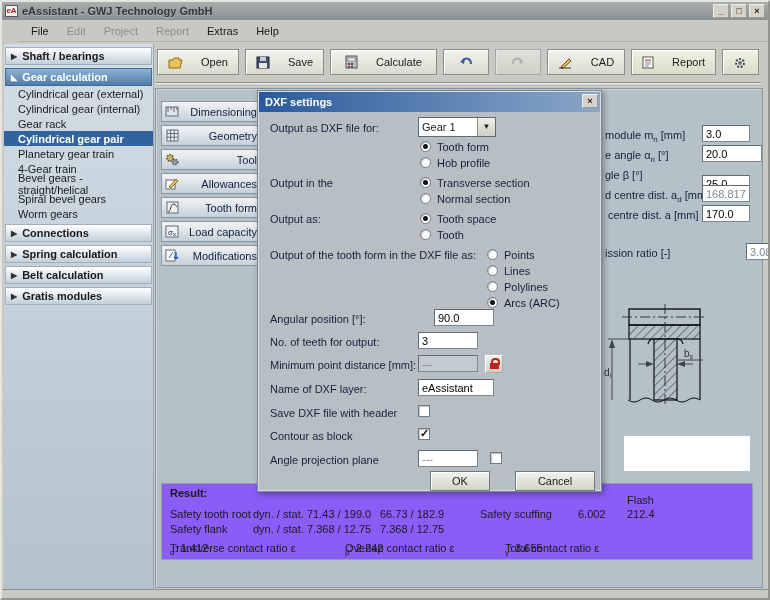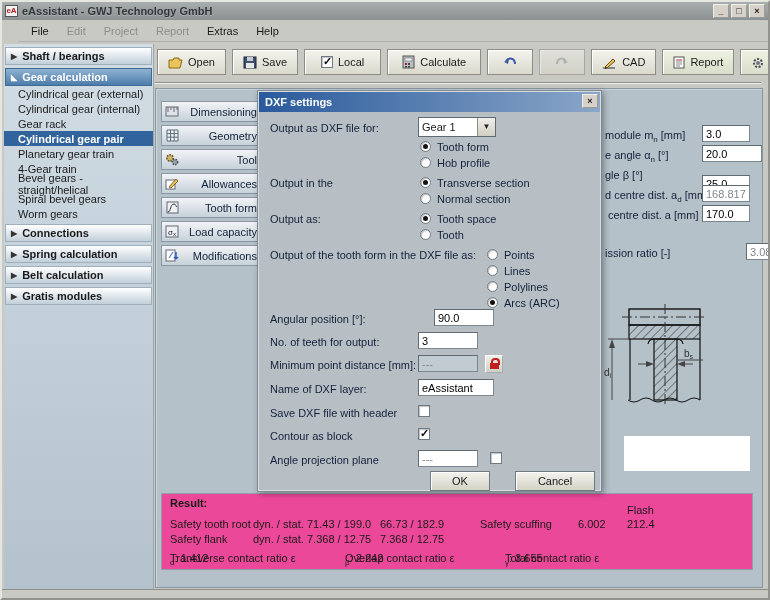--- a/index.html
+++ b/index.html
@@ -21,21 +21,21 @@
 
   
   .menubar { position:absolute; left:16px; top:18px; right:0; height:22px; background:#c9c9c3;
              display:flex; align-items:center; padding-left:4px; border-bottom:1px solid #b2b2ac; }
   .menuitem { padding:3px 9px; }
   .menuitem.disabled { color:#8e8e88; }
 
   
   .toolbar { position:absolute; left:153px; top:42px; width:612px; height:42px; }
   .toolrow { position:absolute; left:2px; top:5px; display:flex; gap:6px; align-items:center; }
-  .tbtn { height:26px; display:flex; align-items:center; gap:5px; padding:0 10px;
+  .tbtn { height:26px; display:flex; align-items:center; gap:18px; padding:0 10px;
           background:linear-gradient(#f4f4ee,#d9d9cd); border:1px solid #8d8d85;
           box-shadow:inset 1px 1px 0 #fff; white-space:nowrap; }
   .tbtn.green { background:linear-gradient(#eef2e2,#d8decb); }
   .tbtn.small { padding:0 14px; }
   .tbtn.dis { opacity:.55; }
   .toolsep1 { position:absolute; left:0; top:38px; width:606px; border-top:1px solid #8f8f89; border-bottom:1px solid #f0f0ea; }
   .lchk { display:flex; align-items:center; gap:5px; padding:0 6px; }
 
   
   .sidebar { position:absolute; left:2px; top:42px; width:150px; height:545px;
@@ -61,22 +61,22 @@
   .flabel { position:absolute; white-space:nowrap; color:#14213a; }
   .tin { position:absolute; height:17px; border:1px solid #7d8790; border-top-color:#5f6a73; border-left-color:#5f6a73;
          background:#fff; font-family:"Liberation Sans",sans-serif; font-size:11px; padding:0 3px; }
   .tin.gray { color:#7e888f; }
   .tin.dis { background:#c2cbd1; color:#7e888f; }
   sub { font-size:8px; }
 
   .whitebox { position:absolute; background:#fff; }
 
   
-  .results { position:absolute; left:5px; top:404px; width:592px; height:77px;
-             background:#ec4899; border:1px solid #8fa0ac; }
+  .results { position:absolute; left:5px; top:394px; width:592px; height:77px;
+             background:#8b5cf6; border:1px solid #8fa0ac; }
   .results span { position:absolute; white-space:nowrap; }
 
   
   .dialog { position:absolute; left:255px; top:88px; width:345px; height:402px;
             background:#b7bfc5; border:1px solid #7e8992; outline:1px solid #d7dde1; outline-offset:-2px;
             box-shadow:2px 2px 6px rgba(0,0,0,.35); }
   .dtitle { position:absolute; left:1px; top:1px; right:1px; height:20px;
             background:linear-gradient(to right,#2a5a9c,#8aa6c8); color:#fff; font-weight:bold;
             display:flex; align-items:center; padding-left:6px; }
   .dclose { position:absolute; right:3px; top:3px; width:16px; height:14px; background:#d6d2ca;
@@ -141,26 +141,20 @@
           </svg>
         <span>Open</span>
       </div>
       <div class="tbtn">
         <svg width="14" height="13">
             <rect x="1" y="1" width="12" height="11" fill="#41506e" stroke="#1d2636"></rect>
             <rect x="3" y="7" width="8" height="5" fill="#e8e8e8"></rect>
             <rect x="4" y="1" width="6" height="4" fill="#c8ccd4"></rect>
           </svg>
         <span>Save</span>
-      </div>
-      <div class="tbtn">
-        <span class="lchk">
-            <span class="checkbox checked" style="position:relative;"></span>
-        <span>Local</span>
-          </span>
       </div>
       <div class="tbtn small">
         <svg width="13" height="14">
             <rect x="1" y="1" width="11" height="12" fill="#b9bec4" stroke="#555"></rect>
             <rect x="3" y="3" width="7" height="3" fill="#e9eef2" stroke="#666" stroke-width=".5"></rect>
             <rect x="3" y="8" width="2" height="2" fill="#c22020"></rect>
             <rect x="6" y="8" width="2" height="2" fill="#444"></rect>
             <rect x="3" y="11" width="2" height="1.5" fill="#444"></rect>
             <rect x="6" y="11" width="2" height="1.5" fill="#444"></rect>
           </svg>

